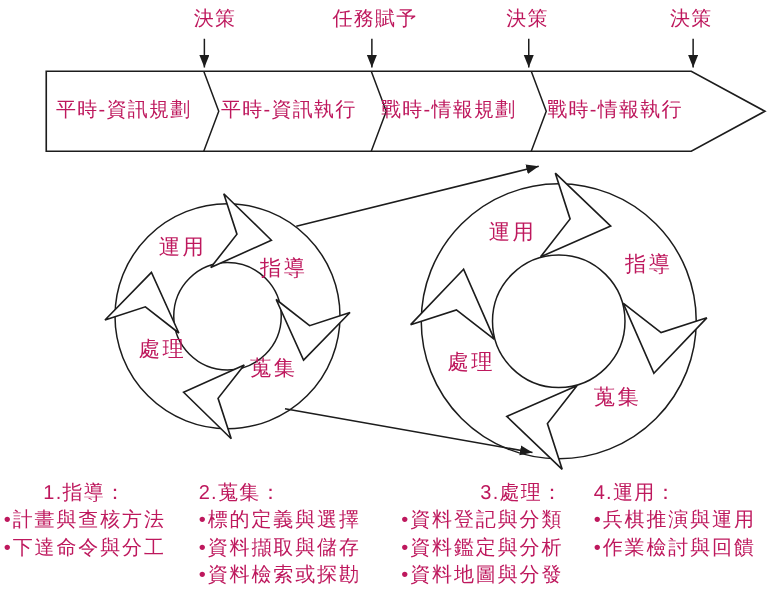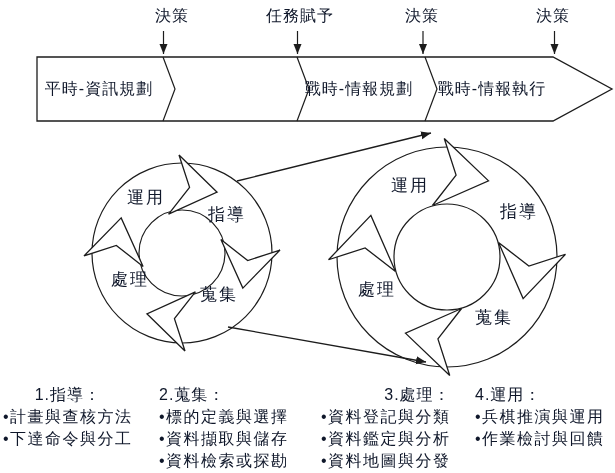--- a/index.html
+++ b/index.html
@@ -1,19 +1,19 @@
 <!DOCTYPE html>
 <html><head>
 <meta charset="utf-8">
 <style>
   html,body{margin:0;padding:0;background:#ffffff;}
   #canvas{
     position:relative;width:615px;height:473px;background:#ffffff;
     font-family:"Liberation Sans","DejaVu Sans",sans-serif;
-    color:#0f172a;overflow:hidden;
+    color:#be185d;overflow:hidden;
   }
   #gfx{position:absolute;left:0;top:0;}
   .lbl{
     position:absolute;transform:translateX(-50%);
     white-space:nowrap;font-size:16px;letter-spacing:1px;line-height:18px;
   }
   .cycle-lbl{font-size:17px;letter-spacing:2px;}
   .legend-col{
     position:absolute;top:384px;white-space:nowrap;
     font-size:16px;line-height:22px;letter-spacing:1.5px;
@@ -79,20 +79,21 @@
     <line x1="237" y1="181" x2="431" y2="133" stroke="#1c1c1c" stroke-width="1.3" marker-end="url(#arrw)"></line>
     <line x1="228" y1="327" x2="426" y2="362" stroke="#1c1c1c" stroke-width="1.3" marker-end="url(#arrw)"></line>
   </svg>
 
   <div class="lbl" style="left:172px;top:7px;">決策</div>
   <div class="lbl" style="left:300px;top:7px;">任務賦予</div>
   <div class="lbl" style="left:422px;top:7px;">決策</div>
   <div class="lbl" style="left:553px;top:7px;">決策</div>
 
   <div class="lbl" style="left:99px;top:80px;">平時-資訊規劃</div>
+  <div class="lbl" style="left:231px;top:80px;">平時-資訊執行</div>
   <div class="lbl" style="left:359px;top:80px;">戰時-情報規劃</div>
   <div class="lbl" style="left:492px;top:80px;">戰時-情報執行</div>
 
   <div class="lbl cycle-lbl" style="left:146px;top:189px;">運用</div>
   <div class="lbl cycle-lbl" style="left:227px;top:206px;">指導</div>
   <div class="lbl cycle-lbl" style="left:219px;top:286px;">蒐集</div>
   <div class="lbl cycle-lbl" style="left:130px;top:271px;">處理</div>
 
   <div class="lbl cycle-lbl" style="left:410px;top:177px;">運用</div>
   <div class="lbl cycle-lbl" style="left:519px;top:203px;">指導</div>

